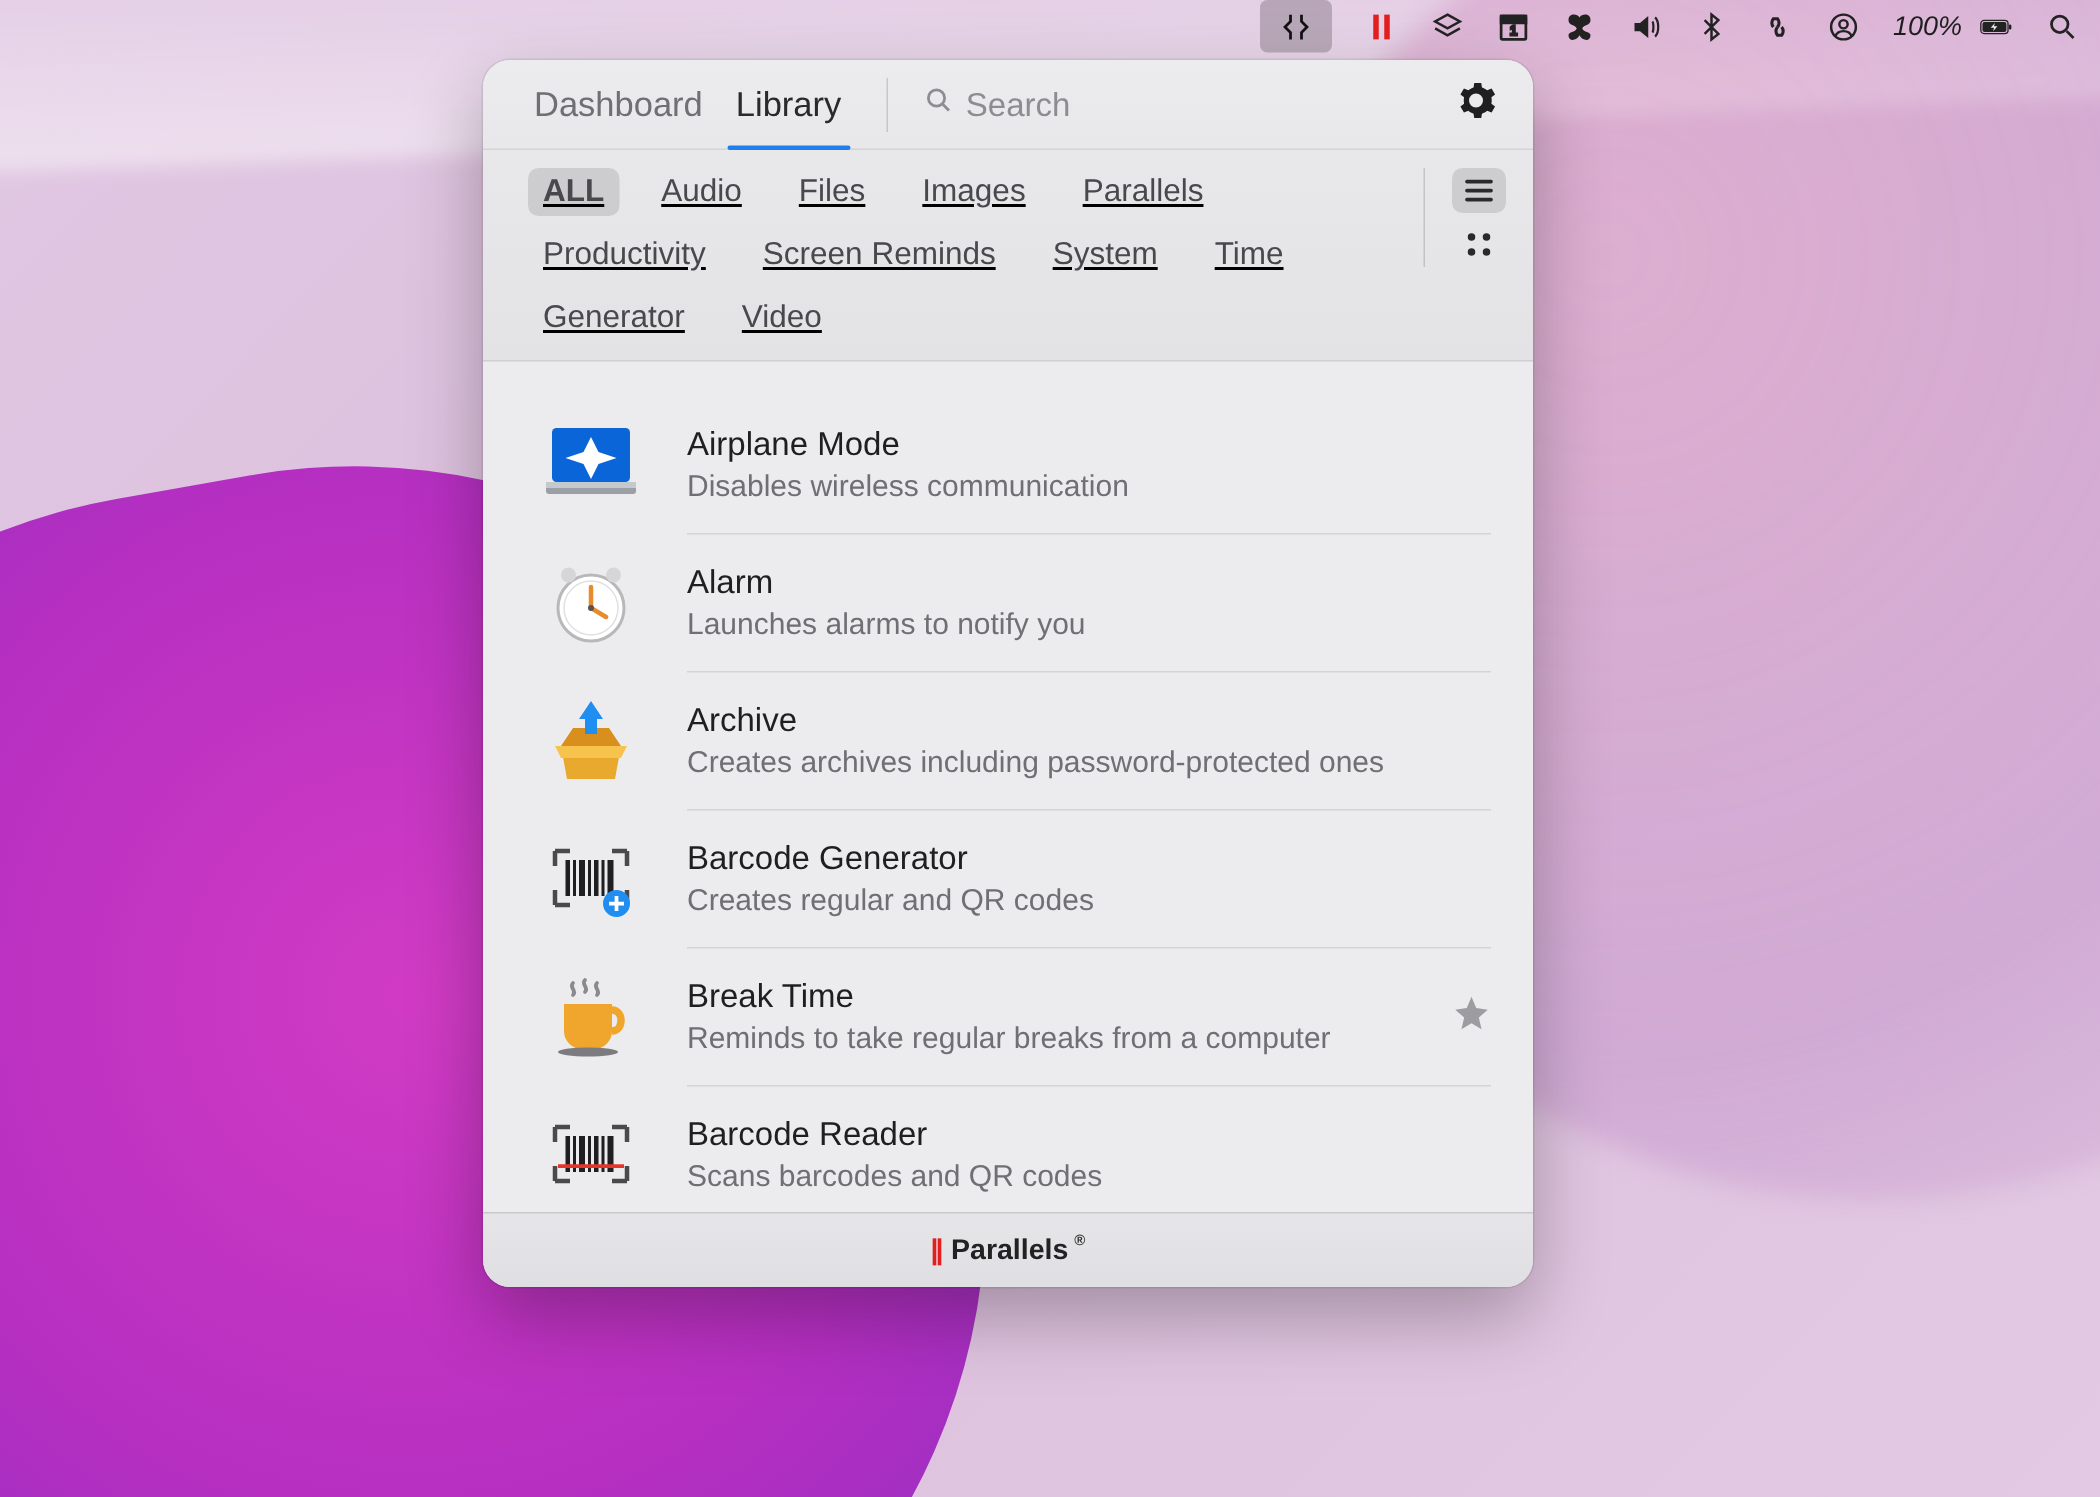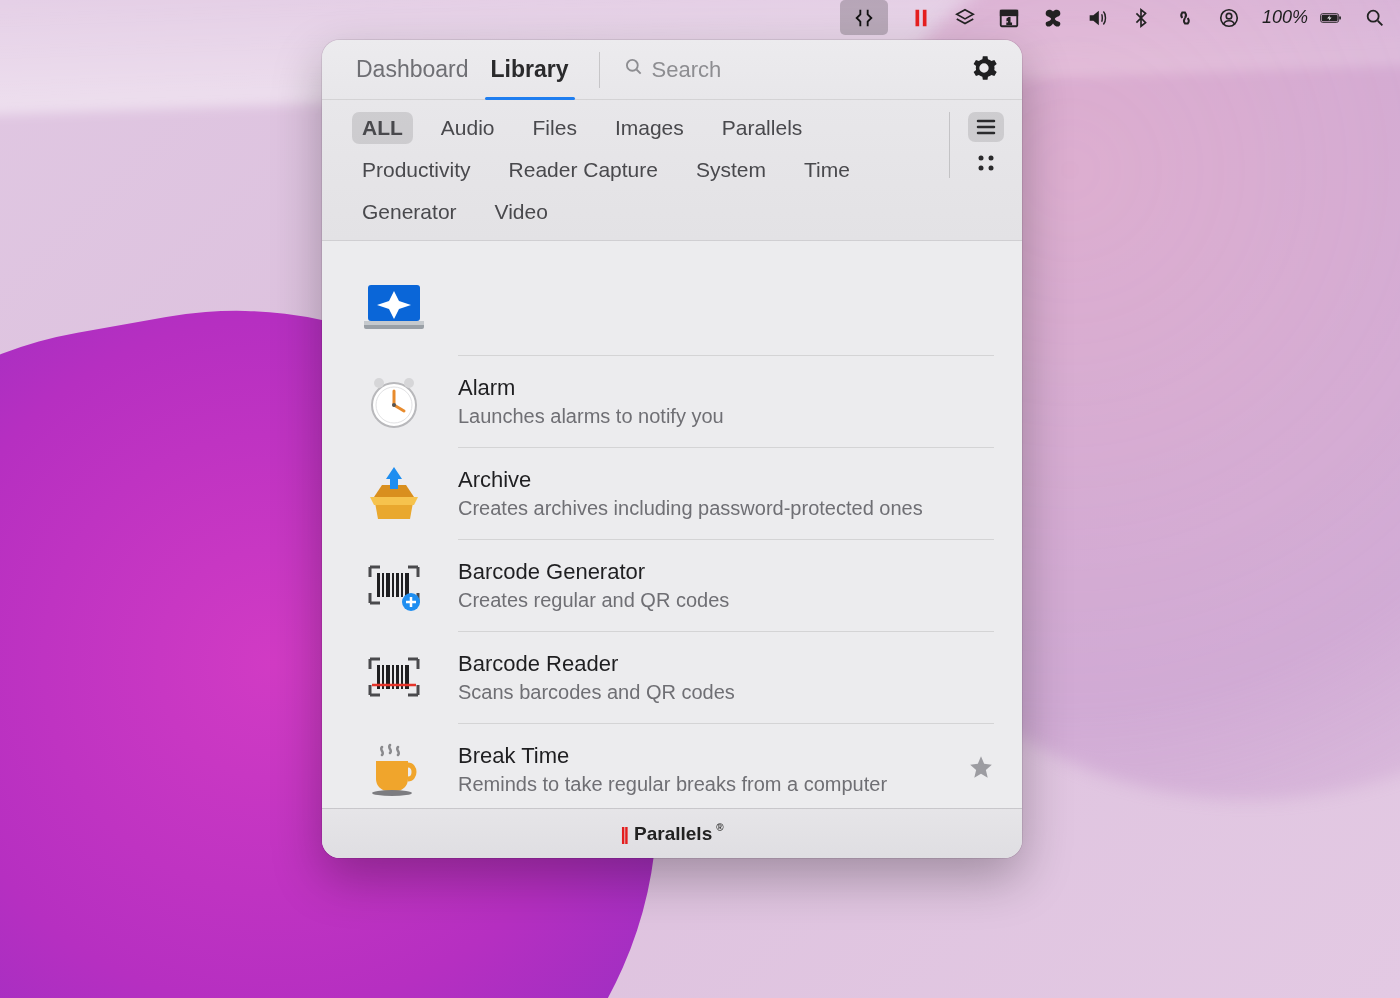--- a/index.html
+++ b/index.html
@@ -104,21 +104,21 @@
   .tabs { display: flex; gap: 22px; height: 100%; align-items: stretch; }
   .tab {
     display: flex;
     align-items: center;
     font-size: 23px;
     color: #6f6f74;
     position: relative;
     cursor: pointer;
     font-weight: 500;
   }
-  .tab.selected { color: #2a2a2c; font-weight: 700; }
+  .tab.selected { color: #2a2a2c; font-weight: 400; }
   .tab.selected::after {
     content: "";
     position: absolute;
     left: -6px; right: -6px;
     bottom: -1px;
     height: 3px;
     background: #1f7ef0;
     border-radius: 2px;
   }
   .vsep { width: 1px; height: 36px; background: rgba(0,0,0,0.15); margin: 0 24px 0 30px; }
@@ -130,21 +130,21 @@
   .search-wrap input::placeholder { color: #8d8d91; }
   .gear-btn { padding: 6px; cursor: pointer; }
 
   .filter-bar {
     display: flex;
     align-items: flex-start;
     padding: 12px 18px 12px 30px;
     border-bottom: 1px solid rgba(0,0,0,0.10);
     background: linear-gradient(#e8e7ea, #e3e2e5);
   }
-  .filters { display: flex; flex-wrap: wrap; gap: 10px 18px; flex: 1; }
+  .filters { display: flex; flex-wrap: wrap; gap: 10px 18px; flex: 1; text-decoration: underline; }
   .chip {
     font-size: 21px;
     color: #49494d;
     padding: 4px 10px;
     border-radius: 7px;
     cursor: pointer;
   }
   .chip.selected { background: rgba(0,0,0,0.11); font-weight: 600; }
   .view-toggles {
     border-left: 1px solid rgba(0,0,0,0.15);
@@ -316,21 +316,21 @@
   </div>
 
   <div class="filter-bar">
     <div class="filters">
       <div class="chip selected">ALL</div>
       <div class="chip">Audio</div>
       <div class="chip">Files</div>
       <div class="chip">Images</div>
       <div class="chip">Parallels</div>
       <div class="chip">Productivity</div>
-      <div class="chip">Reader Capture</div>
+      <div class="chip">Screen Reminds</div>
       <div class="chip">System</div>
       <div class="chip">Time</div>
       <div class="chip">Generator</div>
       <div class="chip">Video</div>
     </div>
     <div class="view-toggles">
       <div class="vt-btn selected">
         <svg width="20" height="18" viewBox="0 0 20 18" stroke="#2a2a2c" stroke-width="2.5" stroke-linecap="round">
             <path d="M2 3h16M2 9h16M2 15h16"></path>
           </svg>
@@ -349,20 +349,24 @@
   <div class="list">
 
     <div class="item">
       <div class="item-icon">
         <svg width="64" height="56" viewBox="0 0 64 56">
           <rect x="6" y="4" width="52" height="36" rx="3" fill="#0a66d8"></rect>
           <rect x="2" y="40" width="60" height="8" rx="2" fill="#9aa0a6"></rect>
           <rect x="2" y="40" width="60" height="4" fill="#c5c9cd"></rect>
           <path d="M32 10l5 10 12 4-12 4-5 10-5-10-12-4 12-4z" fill="#fff"></path>
         </svg>
+      </div>
+      <div class="item-text">
+        <div class="item-title">Airplane Mode</div>
+        <div class="item-desc">Disables wireless communication</div>
       </div>
     </div>
 
     <div class="item">
       <div class="item-icon">
         <svg width="64" height="64" viewBox="0 0 64 64">
           <circle cx="32" cy="36" r="22" fill="#fff" stroke="#b8b8bb" stroke-width="2"></circle>
           <circle cx="32" cy="36" r="18" fill="none" stroke="#e1e1e3" stroke-width="1"></circle>
           <circle cx="17" cy="14" r="5" fill="#d6d6d8"></circle>
             <circle cx="47" cy="14" r="5" fill="#d6d6d8"></circle>
@@ -411,59 +415,59 @@
       </div>
       <div class="item-text">
         <div class="item-title">Barcode Generator</div>
         <div class="item-desc">Creates regular and QR codes</div>
       </div>
     </div>
 
     <div class="item">
       <div class="item-icon">
         <svg width="64" height="64" viewBox="0 0 64 64">
+          <path d="M20 10c-3 3 3 5 0 8M28 8c-3 3 3 5 0 8M36 10c-3 3 3 5 0 8" stroke="#8a8a8d" stroke-width="2.5" fill="none" stroke-linecap="round"></path>
+          <path d="M14 24h32v18a12 12 0 0 1-12 12h-8a12 12 0 0 1-12-12z" fill="#f0a52c"></path>
+          <path d="M46 28c8 0 8 14 0 14" fill="none" stroke="#f0a52c" stroke-width="5"></path>
+          <ellipse cx="30" cy="56" rx="20" ry="3" fill="#7c7c80"></ellipse>
+        </svg>
+      </div>
+      <div class="item-text">
+        <div class="item-title">Break Time</div>
+        <div class="item-desc">Reminds to take regular breaks from a computer</div>
+      </div>
+      <div class="item-star">
+        <svg width="26" height="26" viewBox="0 0 24 24" fill="#9c9ca1">
+            <path d="M12 2l2.9 6.9L22 10l-5.5 4.8L18.2 22 12 18.3 5.8 22l1.7-7.2L2 10l7.1-1.1z"></path>
+          </svg>
+      </div>
+    </div>
+
+    <div class="item">
+      <div class="item-icon">
+        <svg width="64" height="64" viewBox="0 0 64 64">
           <path d="M8 14h10M8 14v10M56 14h-10M56 14v10M8 50h10M8 50v-10M56 50h-10M56 50v-10" stroke="#4a4a4d" stroke-width="3" fill="none"></path>
           <g fill="#1f1f21">
               <rect x="15" y="20" width="3" height="24"></rect>
               <rect x="20" y="20" width="2" height="24"></rect>
               <rect x="24" y="20" width="4" height="24"></rect>
               <rect x="30" y="20" width="2" height="24"></rect>
               <rect x="34" y="20" width="3" height="24"></rect>
               <rect x="39" y="20" width="2" height="24"></rect>
               <rect x="43" y="20" width="4" height="24"></rect>
             </g>
           <line x1="10" y1="40" x2="54" y2="40" stroke="#e5342a" stroke-width="2.5"></line>
         </svg>
       </div>
       <div class="item-text">
         <div class="item-title">Barcode Reader</div>
         <div class="item-desc">Scans barcodes and QR codes</div>
       </div>
     </div>
 
-    <div class="item">
-      <div class="item-icon">
-        <svg width="64" height="64" viewBox="0 0 64 64">
-          <path d="M20 10c-3 3 3 5 0 8M28 8c-3 3 3 5 0 8M36 10c-3 3 3 5 0 8" stroke="#8a8a8d" stroke-width="2.5" fill="none" stroke-linecap="round"></path>
-          <path d="M14 24h32v18a12 12 0 0 1-12 12h-8a12 12 0 0 1-12-12z" fill="#f0a52c"></path>
-          <path d="M46 28c8 0 8 14 0 14" fill="none" stroke="#f0a52c" stroke-width="5"></path>
-          <ellipse cx="30" cy="56" rx="20" ry="3" fill="#7c7c80"></ellipse>
-        </svg>
-      </div>
-      <div class="item-text">
-        <div class="item-title">Break Time</div>
-        <div class="item-desc">Reminds to take regular breaks from a computer</div>
-      </div>
-      <div class="item-star">
-        <svg width="26" height="26" viewBox="0 0 24 24" fill="#9c9ca1">
-            <path d="M12 2l2.9 6.9L22 10l-5.5 4.8L18.2 22 12 18.3 5.8 22l1.7-7.2L2 10l7.1-1.1z"></path>
-          </svg>
-      </div>
-    </div>
-
   </div>
 
   <div class="footer">
     <span class="bars">||</span>
     <span>Parallels</span>
     <span class="reg">®</span>
   </div>
 </div>
 
 </body></html>

